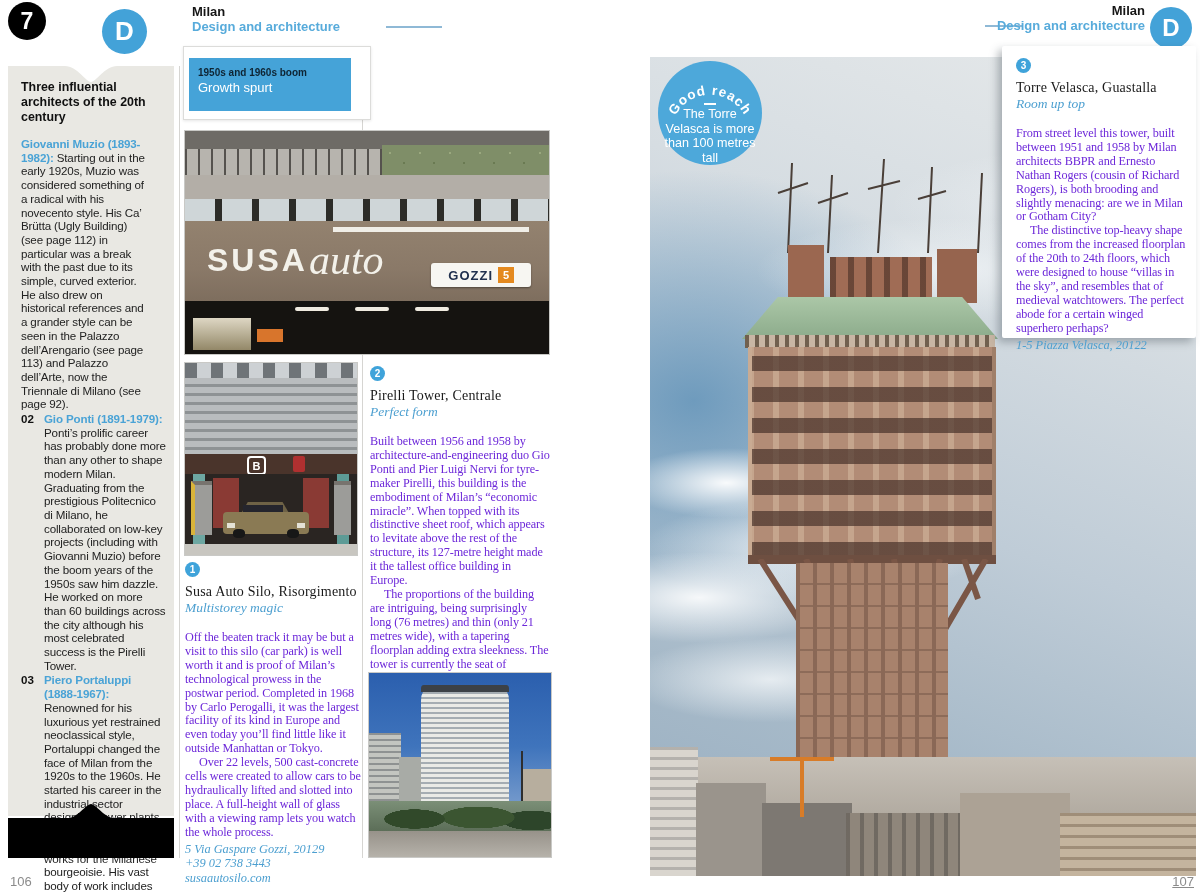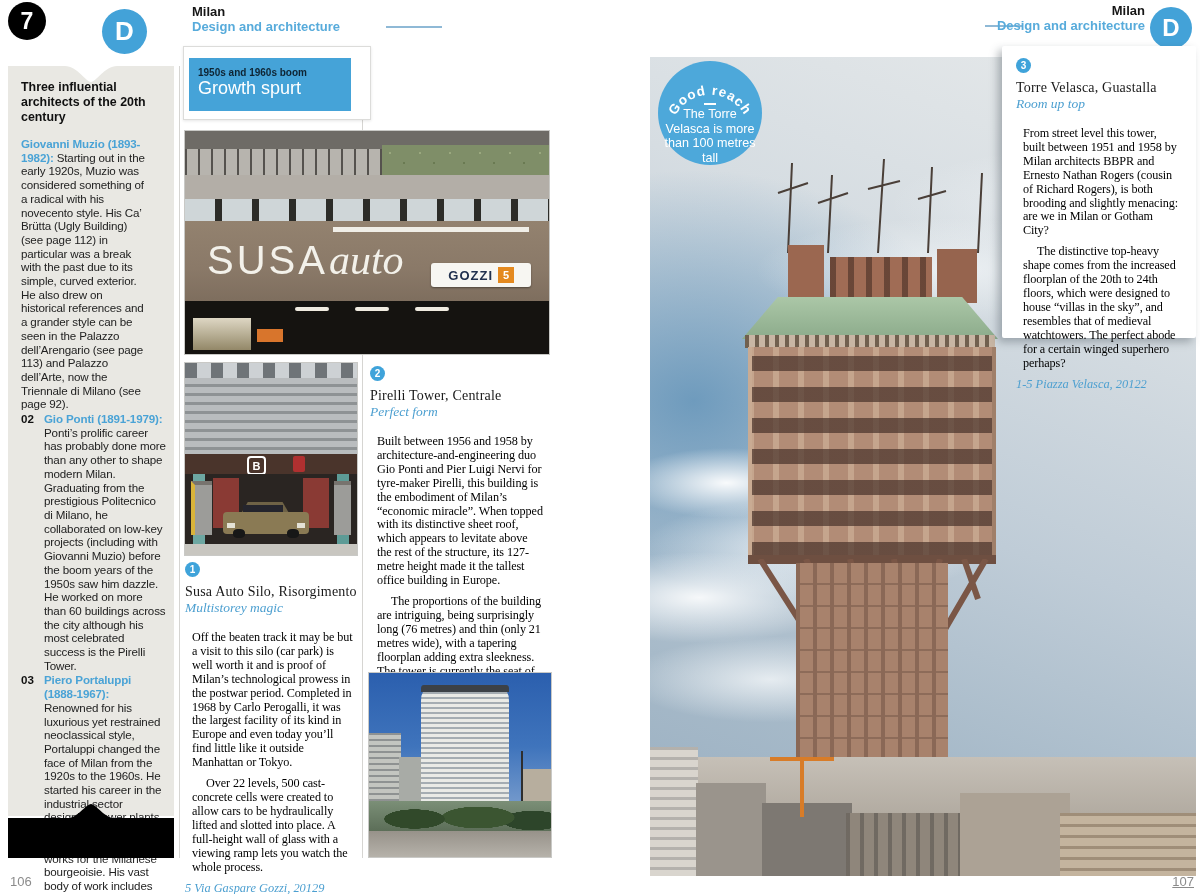--- a/index.html
+++ b/index.html
@@ -35,40 +35,40 @@
   .bottom-bar{left:8px;top:818px;width:166px;height:40px;background:#000;}
   .bb-notch{left:65px;top:804px;}
   .pagenum{position:absolute;top:874px;font-size:13px;color:#8b8b8b;}
 
   
   .boom-card{left:183px;top:46px;width:186px;height:72px;background:#fff;border:1px solid #dcdcda;
              box-shadow:0 1px 3px rgba(0,0,0,.10);}
   .boom-blue{position:absolute;left:5px;top:11px;width:162px;height:53px;background:#45a3d8;
              box-sizing:border-box;padding:7px 9px;}
   .boom-title{font-size:10px;font-weight:bold;color:#0e2433;line-height:15px;}
-  .boom-sub{font-size:18px;color:#fff;line-height:16px;}
+  .boom-sub{font-size:13px;color:#fff;line-height:16px;}
 
   
   .photo{position:absolute;border:1px solid #c9c9c6;box-sizing:border-box;overflow:hidden;background:#999;}
   .layer{position:absolute;}
 
   
   .susa-photo{left:184px;top:130px;width:366px;height:225px;}
   .s-beam{left:0;top:0;width:100%;height:18px;background:#6e6b66;}
   .s-rail{left:0;top:18px;width:55%;height:26px;background:#b7b4ae;
           background-image:repeating-linear-gradient(90deg,#55524e 0 2px,transparent 2px 13px);}
   .s-hedge{right:0;top:14px;width:46%;height:32px;background:#7f8e68;
            background-image:radial-gradient(circle 3px at 8px 8px,#9aa87e 40%,transparent 41%),
            radial-gradient(circle 3px at 22px 18px,#6a7a52 40%,transparent 41%);background-size:30px 26px;}
   .s-concrete1{left:0;top:44px;width:100%;height:24px;background:#b3aea7;}
   .s-windows{left:0;top:68px;width:100%;height:22px;background:#34342f;
              background-image:repeating-linear-gradient(90deg,#cfd6d8 0 30px,#2c2c28 30px 37px);}
   .s-brown{left:0;top:90px;width:100%;height:80px;background:linear-gradient(180deg,#93826f,#8a7968 60%,#7e6e5e);}
   .s-sign{left:22px;top:98px;height:62px;display:flex;align-items:center;color:#f3f1ea;}
-  .s-sign .caps{font-size:40px;font-weight:normal;letter-spacing:3px;line-height:1;}
+  .s-sign .caps{font-size:32px;font-weight:bold;letter-spacing:3px;line-height:1;}
   .s-sign .script{font-family:"Liberation Serif",serif;font-style:italic;font-size:42px;line-height:1;margin:0 1px;}
   .s-overline{left:148px;top:96px;width:196px;height:5px;background:#f0eee7;}
   .s-entrance{left:0;top:170px;width:100%;height:55px;background:#151310;}
   .s-light{top:6px;width:34px;height:4px;background:#efeadf;position:absolute;border-radius:2px;}
   .s-shop{left:8px;bottom:6px;width:58px;height:32px;background:linear-gradient(180deg,#ded7c4,#938868);position:absolute;}
   .s-orange-sign{left:72px;bottom:14px;width:26px;height:13px;background:#d8752c;position:absolute;}
   .gozzi{position:absolute;right:18px;top:132px;background:#f7f6f2;border-radius:3px;padding:4px 17px;
          display:flex;align-items:center;box-shadow:0 1px 2px rgba(0,0,0,.4);}
   .gozzi-name{font-size:13px;font-weight:bold;color:#20304e;letter-spacing:1px;}
   .gozzi-num{margin-left:5px;width:16px;height:16px;background:#e4891f;color:#fff;font-size:11px;font-weight:bold;
@@ -151,22 +151,22 @@
   .tv-badge-text{position:absolute;left:4px;top:46px;width:96px;text-align:center;
                  color:#fff;font-size:12.6px;line-height:14.5px;font-weight:normal;}
 
   
   .listing{position:absolute;}
   .circle-num{width:15px;height:15px;border-radius:50%;background:#3fa3da;color:#fff;font-size:10px;
               font-weight:bold;display:flex;align-items:center;justify-content:center;margin-bottom:6px;}
   .l-title{font-family:"Liberation Serif",serif;font-size:14px;color:#191919;letter-spacing:.2px;line-height:17px;}
   .l-tag{font-family:"Liberation Serif",serif;font-style:italic;font-size:13.5px;color:#4c9fd0;
          line-height:16px;margin-bottom:15px;}
-  .l-body p{margin:7px;font-family:"Liberation Serif",serif;font-size:12.2px;line-height:13.9px;
-            letter-spacing:-0.1px;color:#000000;}
+  .l-body p{margin:0;font-family:"Liberation Serif",serif;font-size:12.2px;line-height:13.9px;
+            letter-spacing:-0.1px;color:#6d28d9;}
   .l-body p + p{text-indent:14px;}
   .l-contact{margin-top:2px;font-family:"Liberation Serif",serif;font-style:italic;font-size:12.4px;
              line-height:14.6px;color:#4c9fd0;}
   .col1{left:185px;top:562px;width:176px;}
   .col2{left:370px;top:366px;width:181px;}
 
   
   .right-card{left:1002px;top:46px;width:194px;height:292px;background:#fff;box-sizing:border-box;
               padding:12px 10px 0 14px;box-shadow:-4px 4px 9px rgba(50,60,70,.35);border-radius:2px;}
 </style>

